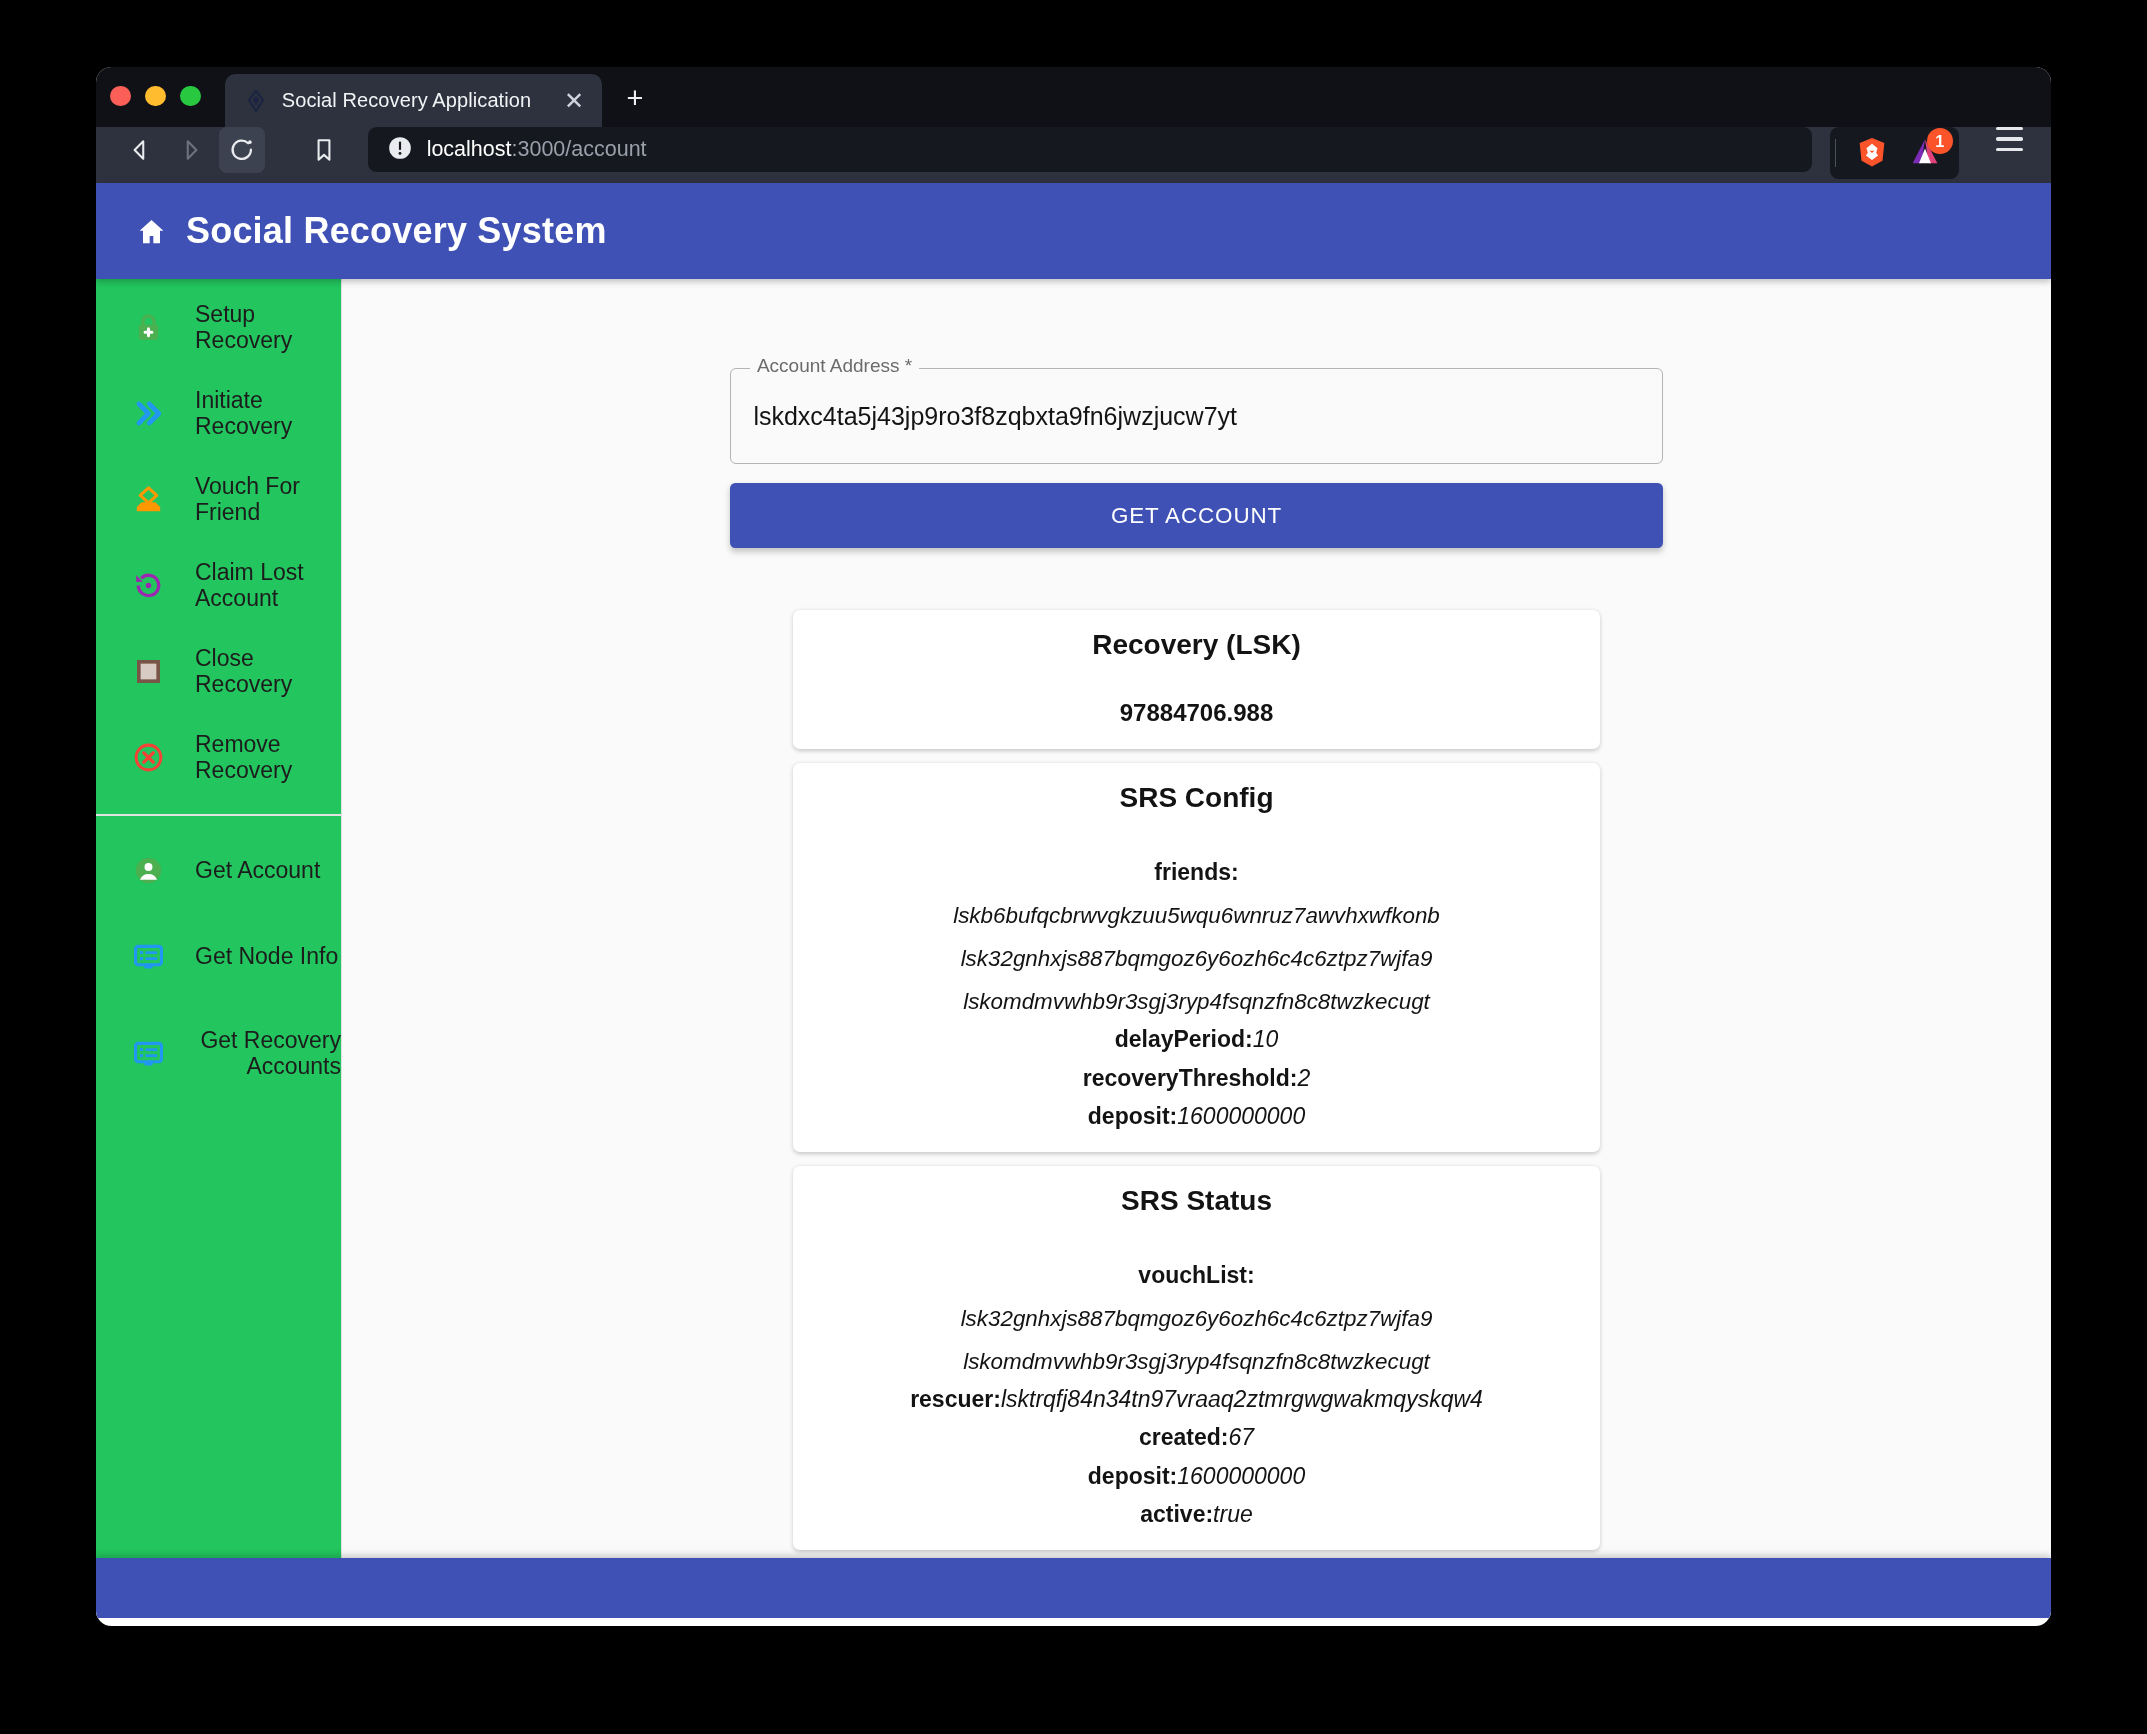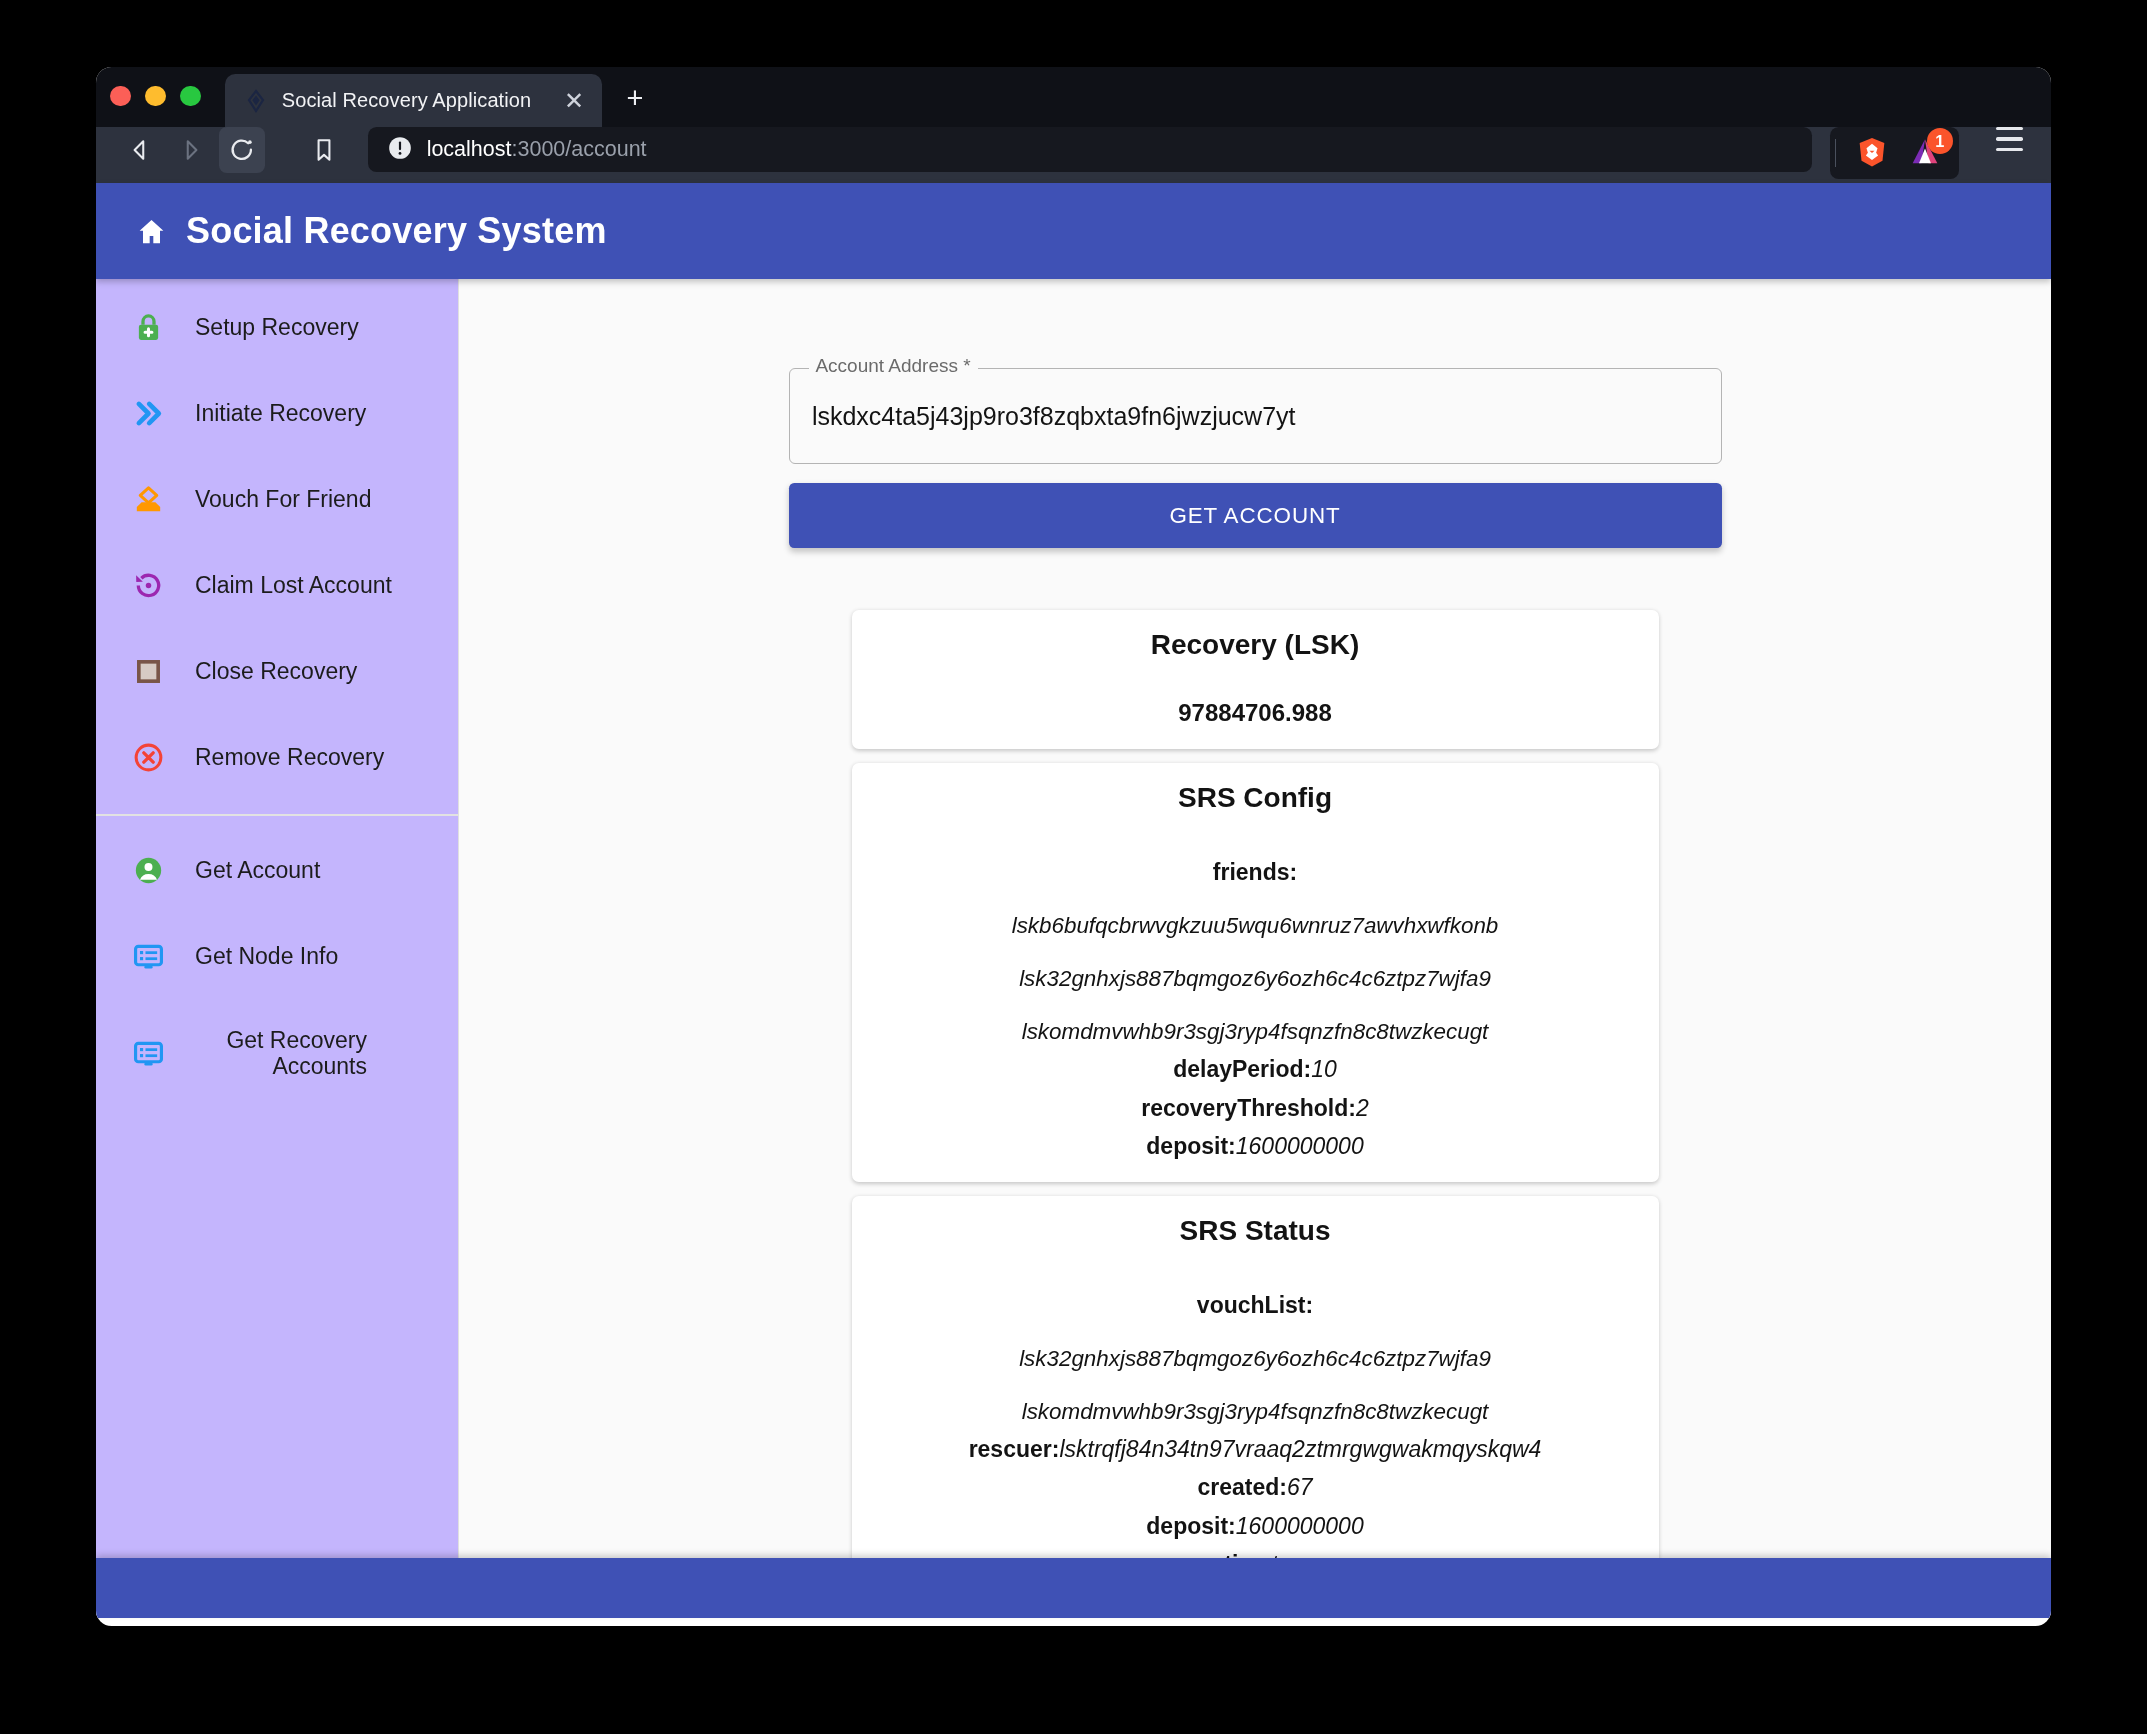--- a/index.html
+++ b/index.html
@@ -115,21 +115,21 @@
   }
   #app-bar .home-icon { color:#fff; display:flex; }
   #app-bar .app-title {
     color:#fff; font-size: 36px; font-weight: bold; letter-spacing: 0.2px;
   }
 
   #app-body { display:flex; height: calc(100% - 96px - 60px); }
 
   
   #sidebar {
-    width: 363px; flex:none; background:#c4b5fd;
+    width: 246px; flex:none; background:#22c55e;
     border-right: 1.7px solid #e0e0e0;
     padding-top: 5.2px;
     position:relative;
   }
   .nav-item {
     display:flex; align-items:center;
     height: 86px;
     padding-left: 34px;
     gap: 29px;
   }
@@ -194,21 +194,21 @@
   .card .card-title {
     font-size: 28px; font-weight:bold; color:#131313;
   }
   .card .big-value {
     font-size: 24px; font-weight:bold; color:#131313; margin-top: 38px;
   }
   .card .field-head {
     font-size: 23px; font-weight:bold; color:#131313; margin-top: 45px;
   }
   .card .addr {
-    font-size: 22.4px; font-style: italic; color:#131313; margin-top: 27px;
+    font-size: 22.4px; font-style: italic; color:#131313; margin-top: 17px;
   }
   .card .kv {
     font-size: 23px; color:#131313; margin-top: 11.2px;
   }
   .card .kv b { font-weight:bold; }
   .card .kv i { font-style: italic; }
 
   #app-footer {
     height: 60px; background:#3f51b5;
     box-shadow: 0 -2.6px 6.9px rgba(0,0,0,.20);

